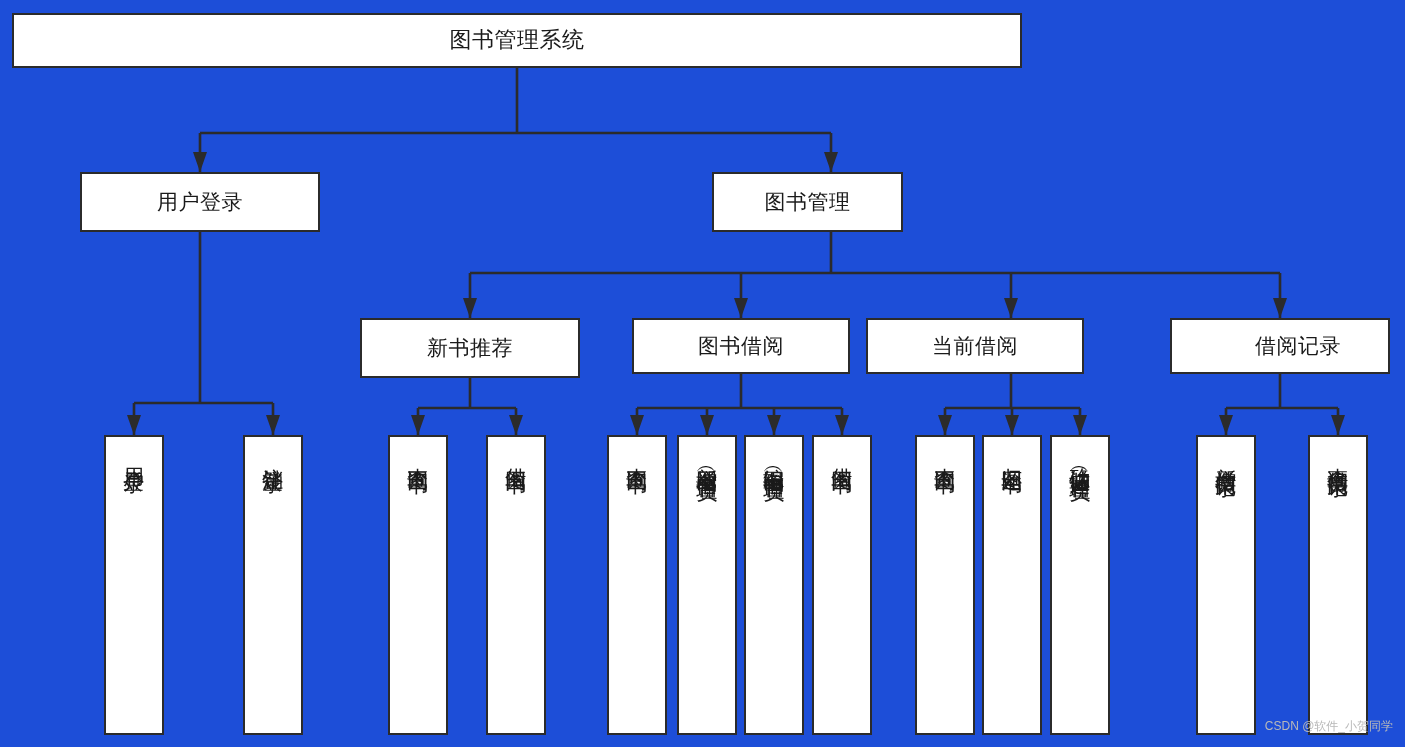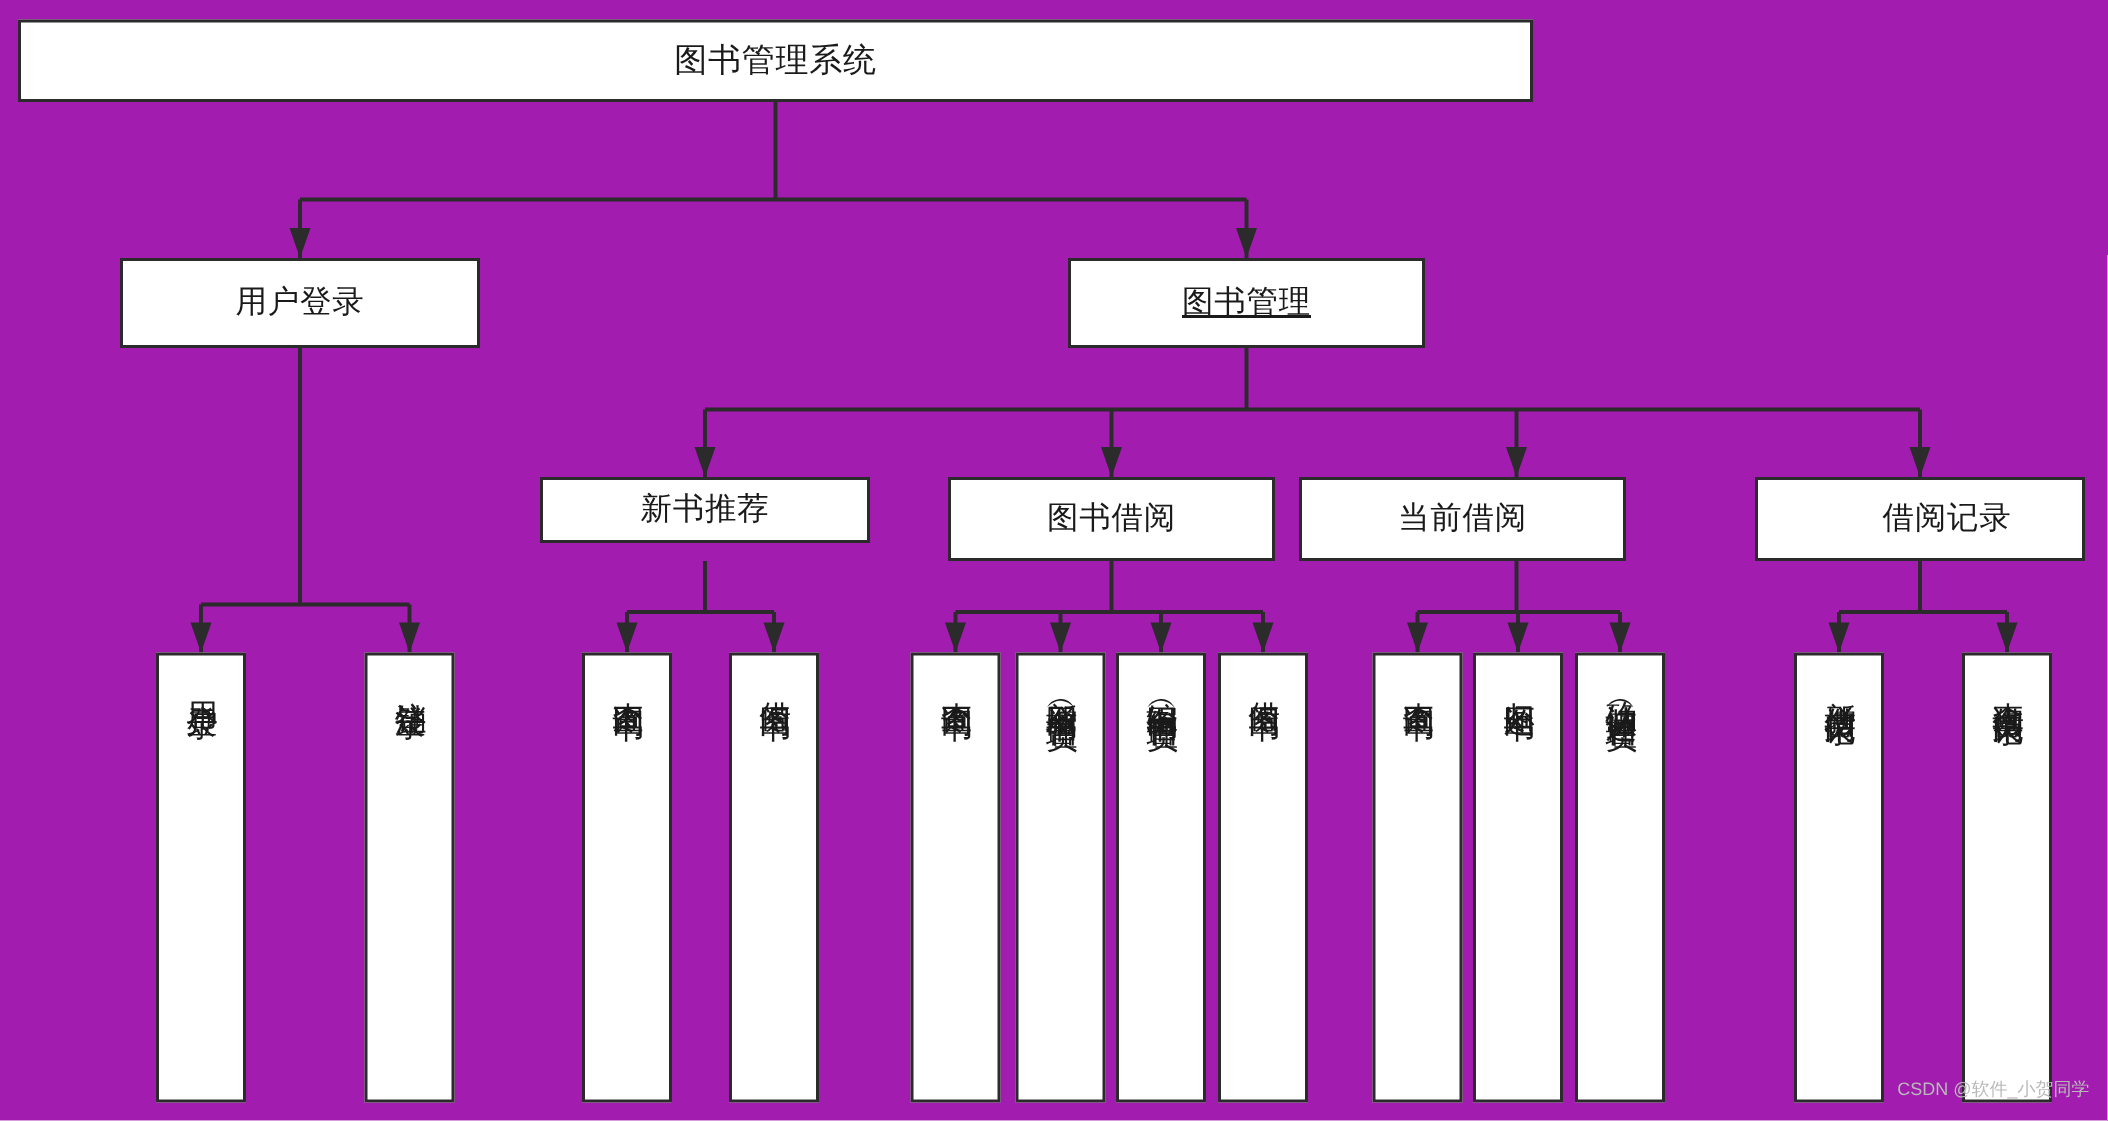--- a/index.html
+++ b/index.html
@@ -7,21 +7,21 @@
     padding: 0;
     background: #ffffff;
   }
   body {
     font-family: "Liberation Sans", "DejaVu Sans", sans-serif;
   }
   #canvas {
     position: relative;
     width: 1405px;
     height: 747px;
-    background: #a21caf;
+    background: #1d4ed8;
     overflow: hidden;
   }
   #edges {
     position: absolute;
     left: 0;
     top: 0;
     width: 1405px;
     height: 747px;
     pointer-events: none;
   }
@@ -127,24 +127,24 @@
       <line x1="1338" y1="408" x2="1338" y2="435" stroke="#2b2b2b" stroke-width="2.6"></line>
       <polygon points="1331,415 1345,415 1338,435" fill="#2b2b2b"></polygon>
     </svg>
   <div id="nodes">
       <div class="node horizontal root" style="left: 12px; top: 13px; width: 1010px; height: 55px;">
         <span class="node-label">图书管理系统</span>
       </div>
       <div class="node horizontal" style="left: 80px; top: 172px; width: 240px; height: 60px;">
         <span class="node-label">用户登录</span>
       </div>
-      <div class="node horizontal" style="left: 712px; top: 172px; width: 238px; height: 60px; text-decoration: underline;">
+      <div class="node horizontal" style="left: 712px; top: 172px; width: 191px; height: 60px;">
         <span class="node-label">图书管理</span>
       </div>
-      <div class="node horizontal" style="left: 360px; top: 318px; width: 220px; height: 44px;">
+      <div class="node horizontal" style="left: 360px; top: 318px; width: 220px; height: 60px;">
         <span class="node-label">新书推荐</span>
       </div>
       <div class="node horizontal" style="left: 632px; top: 318px; width: 218px; height: 56px;">
         <span class="node-label">图书借阅</span>
       </div>
       <div class="node horizontal" style="left: 866px; top: 318px; width: 218px; height: 56px;">
         <span class="node-label">当前借阅</span>
       </div>
       <div class="node horizontal" style="left: 1170px; top: 318px; width: 220px; height: 56px; padding-left: 36px;">
         <span class="node-label">借阅记录</span>

